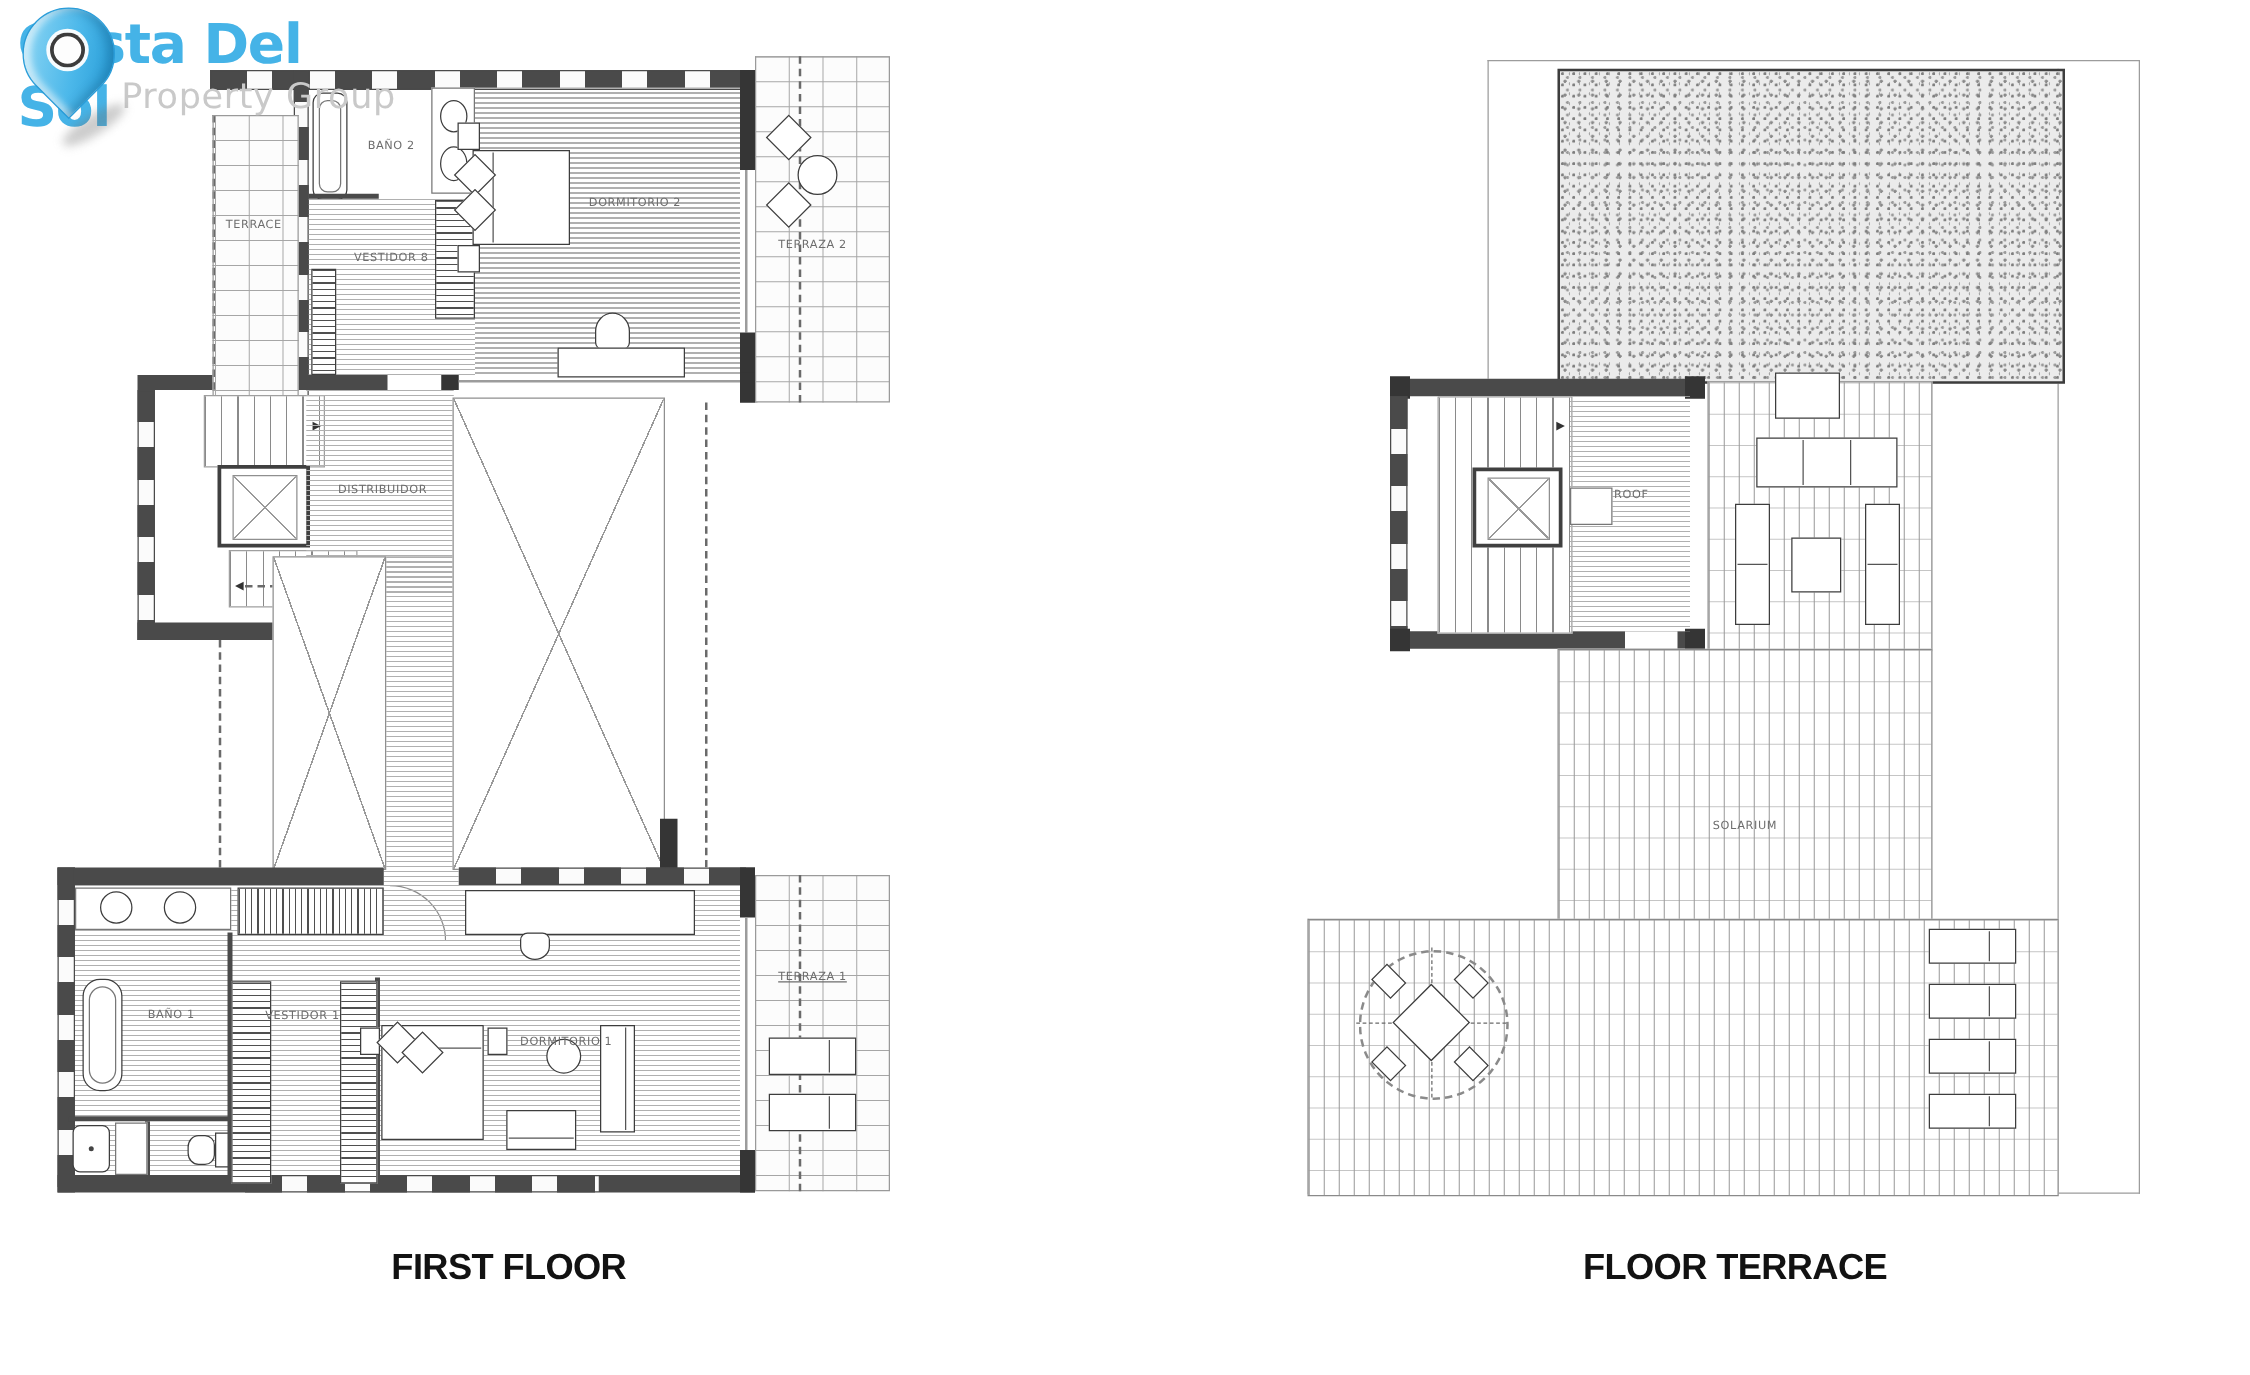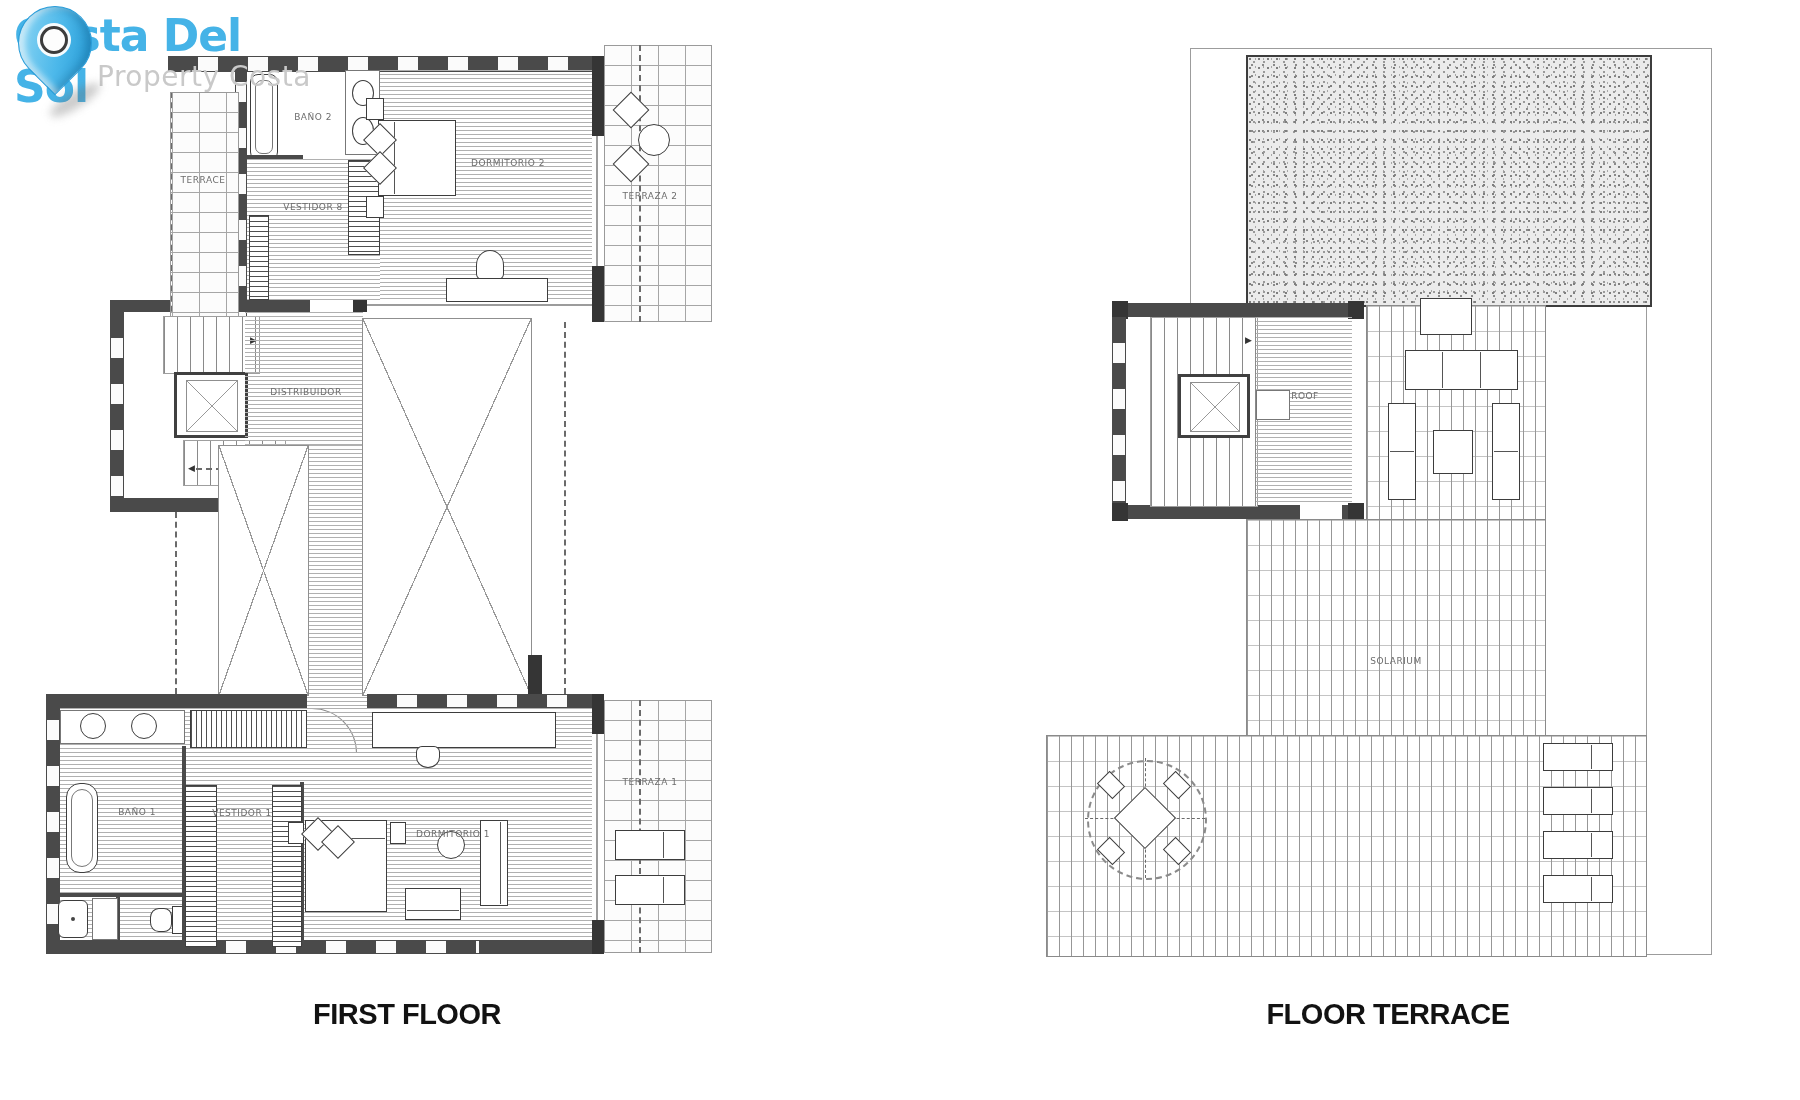--- a/index.html
+++ b/index.html
@@ -57,21 +57,21 @@
   .pinring{position:absolute;left:34px;top:26px;width:28px;height:28px;border-radius:50%;background:#fdfdfd;
            box-shadow:0 0 0 3px rgba(255,255,255,.95), inset 0 0 0 3px #3c3c3c;}
 </style>
 </head>
 <body>
 
 <div class="page">
 
   <div class="abs" style="left:0;top:0;width:320px;height:130px;">
     <div class="brand">Costa Del Sol</div>
-    <div class="subtitle">Property Costa</div>
+    <div class="subtitle">Property Group</div>
     <div class="pinwrap">
       <div class="pinshadow"></div>
       <div class="pinbody"></div>
       <div class="pinring"></div>
     </div>
   </div>
 
   <div class="abs" style="left:0;top:0;width:900px;height:1100px;">
 
     <div class="winh" style="left:168px;top:56px;width:438px;height:16px;"></div>
@@ -184,21 +184,21 @@
     <div class="furn" style="left:405px;top:888px;width:56px;height:32px;"></div>
     <div class="thin" style="left:407px;top:910px;width:52px;height:1px;background:#555;"></div>
     <div class="rlabel" style="left:453px;top:834px;">DORMITORIO 1</div>
 
     <div class="brick" style="left:604px;top:700px;width:108px;height:253px;"></div>
     <div class="dashv" style="left:639px;top:700px;height:253px;"></div>
     <div class="furn" style="left:615px;top:830px;width:70px;height:30px;"></div>
     <div class="thin" style="left:663px;top:832px;width:1px;height:26px;background:#555;"></div>
     <div class="furn" style="left:615px;top:875px;width:70px;height:30px;"></div>
     <div class="thin" style="left:663px;top:877px;width:1px;height:26px;background:#555;"></div>
-    <div class="rlabel" style="left:650px;top:782px;">TERRAZA 1</div>
+    <div class="rlabel" style="left:650px;top:782px;text-decoration:underline;">TERRAZA 1</div>
 
     <div class="ptitle" style="left:407px;top:998px;">FIRST FLOOR</div>
   </div>
 
   <div class="abs" style="left:900px;top:0;width:900px;height:1100px;margin-left:-900px;padding-left:900px;">
 
     <div class="thin" style="left:1190px;top:48px;width:522px;height:1px;"></div>
     <div class="thin" style="left:1711px;top:48px;width:1px;height:907px;"></div>
     <div class="thin" style="left:1046px;top:954px;width:666px;height:1px;"></div>
     <div class="thin" style="left:1190px;top:48px;width:1px;height:255px;"></div>

